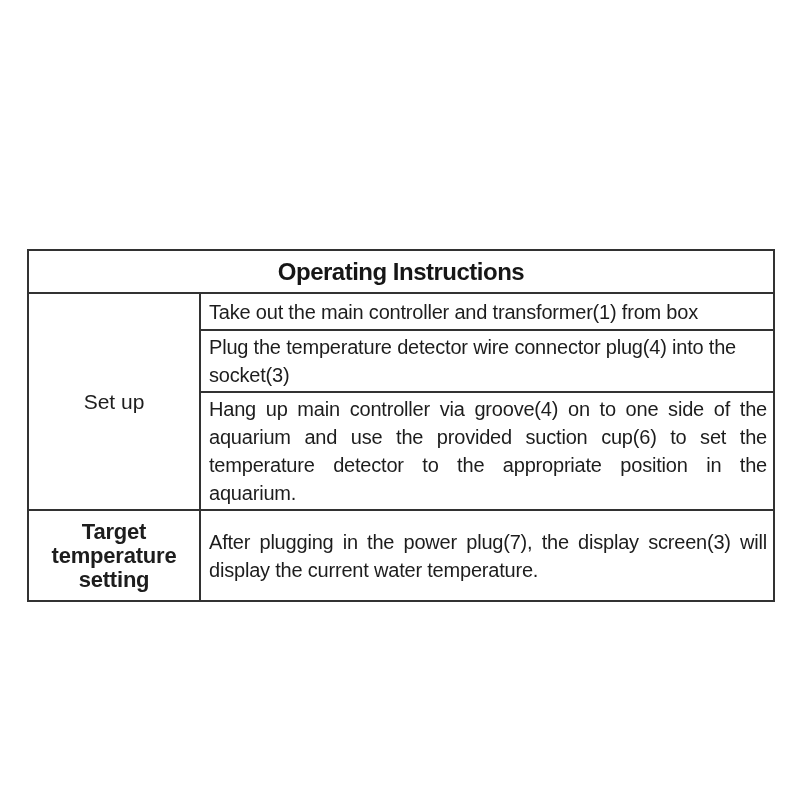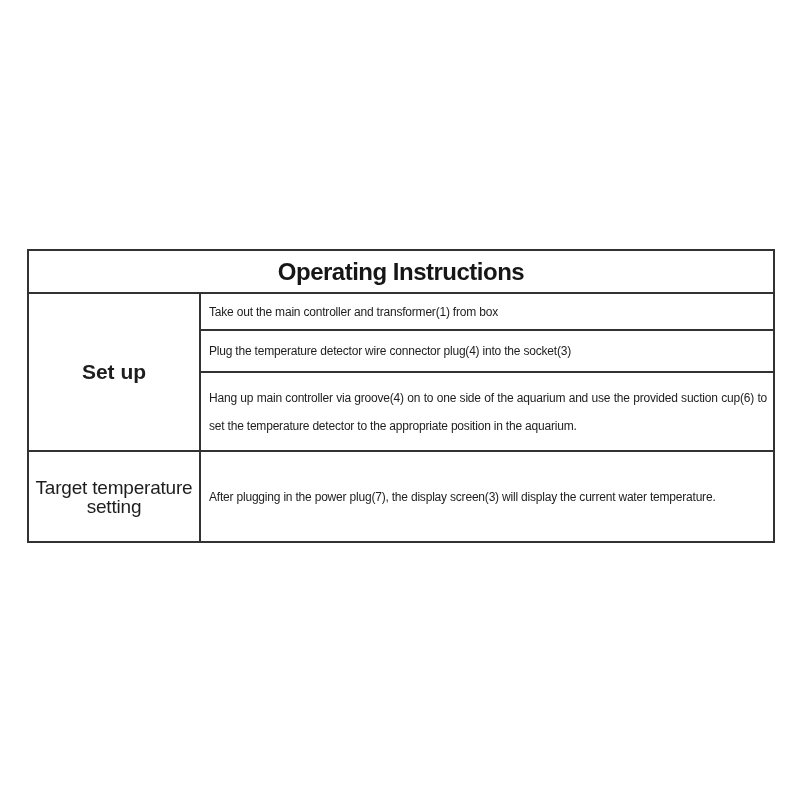--- a/index.html
+++ b/index.html
@@ -39,34 +39,34 @@
       text-align: center;
       font-size: 24px;
       font-weight: 700;
       letter-spacing: -0.5px;
       padding: 0;
       color: #161616;
     }
     td.label-cell {
       text-align: center;
       padding: 0 6px;
-      font-size: 19px;
-      font-weight: 400;
-      line-height: 19px;
+      font-size: 22px;
+      font-weight: 700;
+      line-height: 24px;
       letter-spacing: -0.2px;
     }
     td.setup-cell {
       font-size: 21px;
-      font-weight: 700;
+      font-weight: 400;
       line-height: 26px;
       letter-spacing: 0;
     }
     td.step-cell {
       padding: 2px 6px 2px 8px;
-      font-size: 12px;
+      font-size: 20px;
       line-height: 28px;
       letter-spacing: -0.2px;
       text-align: justify;
     }
     td.step-cell.single-line {
       text-align: left;
     }
     tr.row-title { height: 41px; padding-left: 44px; }
     tr.row-step-1 { height: 37px; }
     tr.row-step-2 { height: 42px; }

